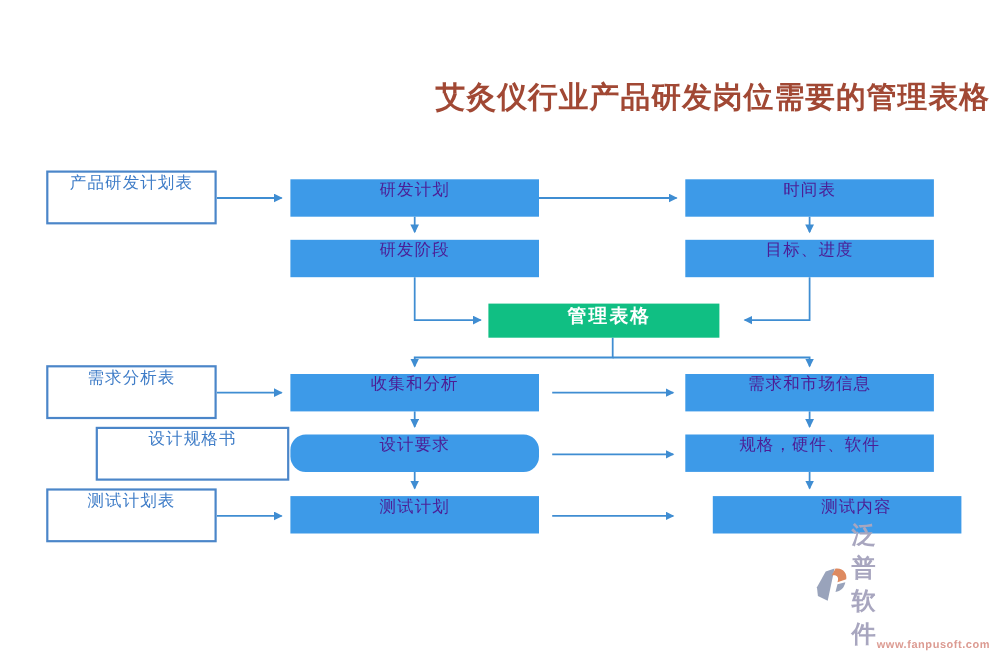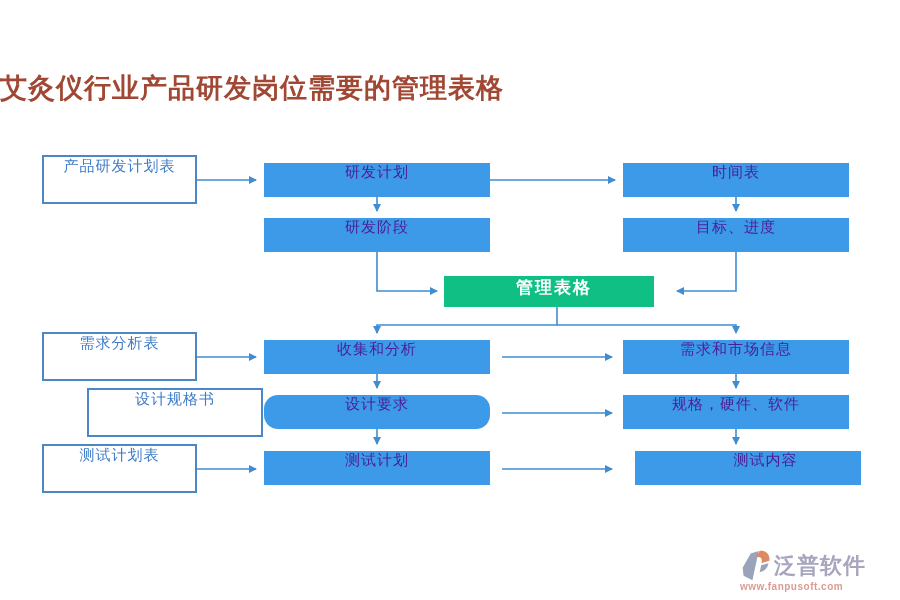--- a/index.html
+++ b/index.html
@@ -3,21 +3,21 @@
 <meta charset="utf-8">
 <style>
   html,body{margin:0;padding:0;}
   body{
     width:900px;height:600px;background:#ffffff;overflow:hidden;
     font-family:"Liberation Sans","DejaVu Sans",sans-serif;
     position:relative;
   }
   .stage{position:absolute;left:0;top:0;width:900px;height:600px;}
   .title{
-    position:absolute;left:0;top:70px;width:900px;text-align:left;
+    position:absolute;left:0;top:70px;width:900px;text-align:right;
     font-family:Liberation Serif, serif;
     font-weight:bold;font-size:27px;letter-spacing:1px;
     color:var(--title-red,#A14834);
   }
   .node{
     position:absolute;display:flex;align-items:flex-start;justify-content:center;
     box-sizing:border-box;font-size:15px;letter-spacing:1px;
   }
   .box-blue{
     background:var(--box-blue,#3D9AE8);color:#4c1d95;
@@ -28,21 +28,21 @@
   }
   .box-green{
     background:var(--green,#10BF83);color:#ffffff;font-weight:bold;font-size:17px;
     font-family:"Liberation Serif","DejaVu Serif",serif;letter-spacing:2px;
   }
   svg.connectors{position:absolute;left:0;top:0;width:900px;height:600px;pointer-events:none;}
   .arrow{stroke:var(--arrow-blue,#3F8DD2);stroke-width:1.6;fill:none;}
   .arrowhead{fill:var(--arrow-blue,#3F8DD2);}
   .watermark{
     position:absolute;right:10px;bottom:8px;width:150px;
-    display:flex;flex-direction:column;align-items:flex-start;
+    display:flex;flex-direction:row;align-items:flex-end;
   }
   .wm-row{display:flex;align-items:center;gap:2px;}
   .wm-brand{
     font-size:22px;font-weight:bold;letter-spacing:1px;
     color:var(--brand-gray,#A8A6BF);
     font-family:"Liberation Serif","DejaVu Serif",serif;
   }
   .wm-url{
     font-size:10px;color:var(--brand-url-red,#DC9B92);
     letter-spacing:0.5px;margin-top:-2px;font-weight:bold;
@@ -122,21 +122,21 @@
   </div>
   <div class="node box-blue" style="left:623px;top:218px;width:226px;height:34px;">
     <span>目标、进度</span>
   </div>
   <div class="node box-blue" style="left:623px;top:340px;width:226px;height:34px;">
     <span>需求和市场信息</span>
   </div>
   <div class="node box-blue" style="left:623px;top:395px;width:226px;height:34px;">
     <span>规格，硬件、软件</span>
   </div>
-  <div class="node box-blue" style="left:635px;top:451px;width:226px;height:34px;padding-left:35px;">
+  <div class="node box-blue" style="left:648px;top:451px;width:226px;height:34px;padding-left:35px;">
     <span>测试内容</span>
   </div>
 
   <div class="node box-green" style="left:444px;top:276px;width:210px;height:31px;padding-left:10px;">
     <span>管理表格</span>
   </div>
 
   <div class="watermark">
     <div class="wm-row">
       <span style="display:inline-flex;">

